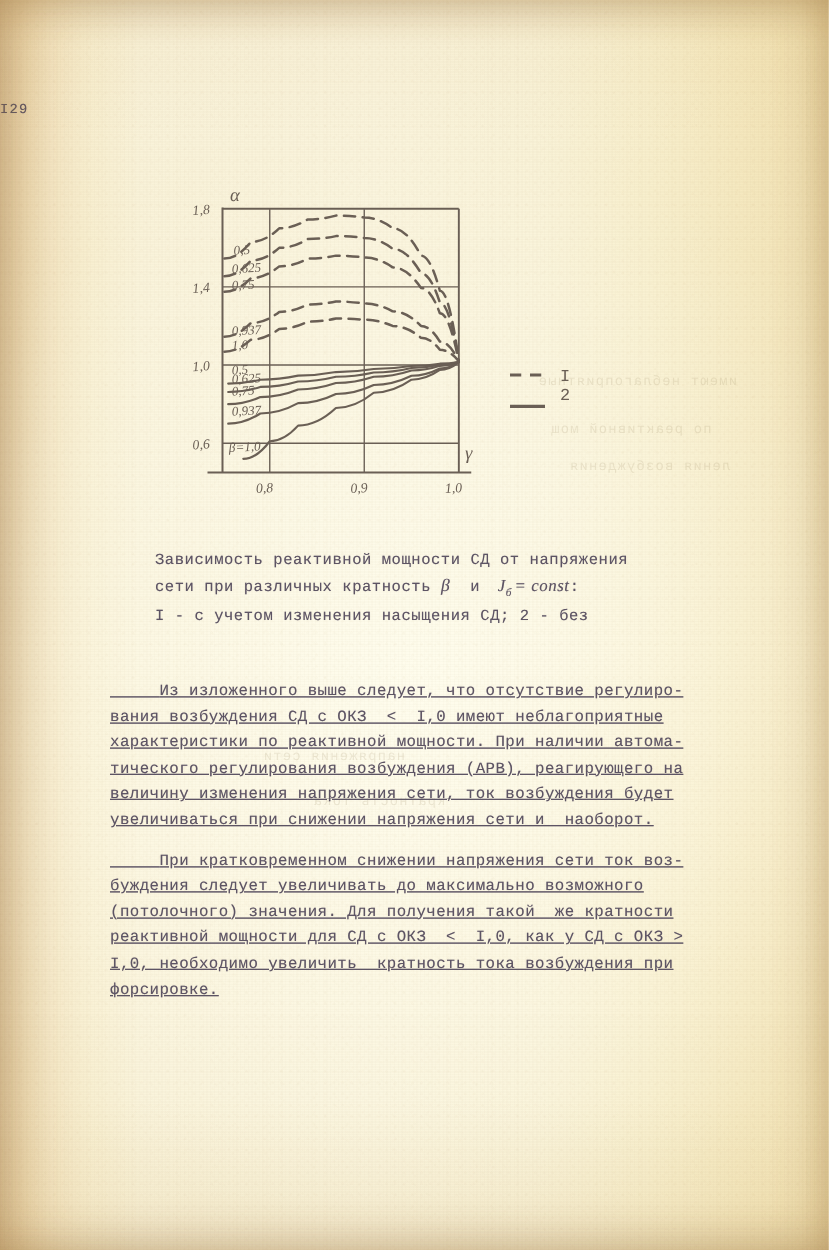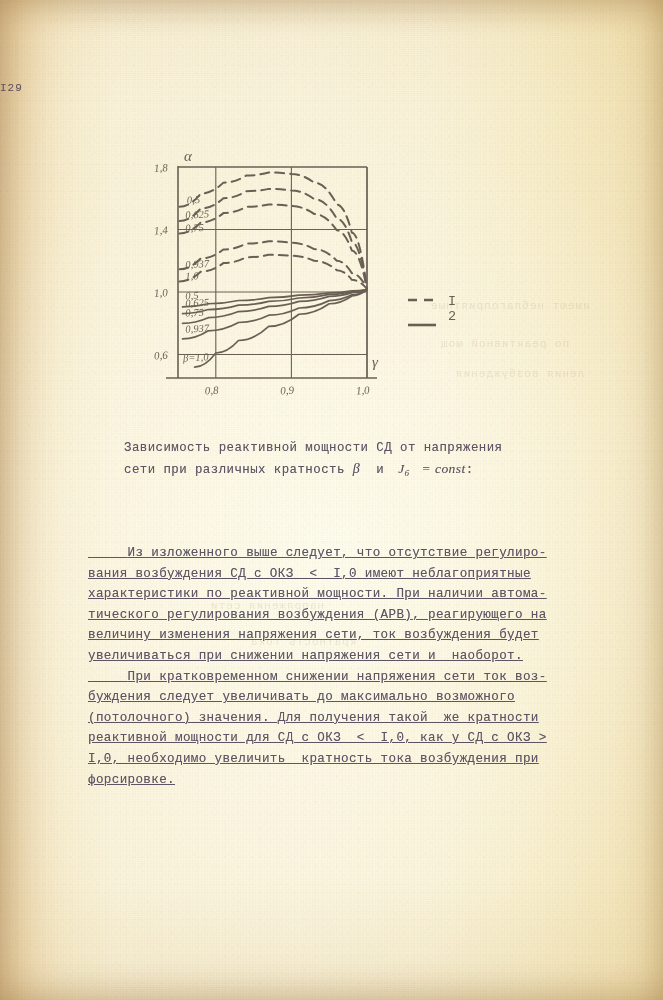--- a/index.html
+++ b/index.html
@@ -82,21 +82,21 @@
   #caption .ctr{text-align:center;display:block;}
   .sym{font-family:"Liberation Serif","DejaVu Serif",serif;font-style:italic;font-size:14px;}
   .symc{font-family:"Liberation Serif",serif;font-style:italic;font-size:13.5px;}
 
   
   #body{position:absolute;left:88px;top:543px;width:494px;text-decoration:underline;}
   #body p{
     margin:0;font-size:12.6px;line-height:20.6px;letter-spacing:.35px;
     text-align:left;white-space:pre-wrap;
   }
-  #body p + p{margin-top:0px;}
+  #body p + p{margin-top:12px;}
 
   
   #edge{
     position:absolute;inset:0;pointer-events:none;
     box-shadow:inset 26px 0 44px -20px rgba(150,112,60,.40),
                inset -24px 0 40px -20px rgba(150,112,60,.32),
                inset 0 18px 34px -18px rgba(150,112,60,.26),
                inset 0 -18px 34px -18px rgba(150,112,60,.26);
   }
 </style>
@@ -158,22 +158,22 @@
       <text x="372" y="367" fill="#6a5f55" font-size="15" font-family="&quot;Liberation Serif&quot;,serif" font-style="italic">γ</text>
       <line x1="408" y1="300" x2="436" y2="300" stroke="#6a5f55" stroke-width="2.4" stroke-dasharray="9,7"></line>
       <line x1="408" y1="325" x2="436" y2="325" stroke="#6a5f55" stroke-width="2.6"></line>
       <text x="448" y="305" fill="#6a5f55" font-size="13.5" font-family="&quot;Liberation Mono&quot;,monospace">I</text>
       <text x="448" y="320" fill="#6a5f55" font-size="13.5" font-family="&quot;Liberation Mono&quot;,monospace">2</text>
     </svg>
 </div>
 
 <div class="ink" id="caption">
   <span>Зависимость реактивной мощности СД от напряжения</span><br>
-  <span>сети при различных кратность</span><span class="sym" style="margin-left:8px">β</span><span style="margin-left:16px">и</span><span class="symc" style="margin-left:14px">J</span><sub class="symc" style="font-size:9px">б</sub><span class="symc" style="margin-left:12px">= const</span><span>:</span><br>
-  <br>
+  <span>сети при различных кратность</span><span class="sym" style="margin-left:8px">β</span><span style="margin-left:16px">и</span><span class="symc" style="margin-left:14px">J</span><sub class="symc" style="font-size:9px">б</sub><span class="symc" style="margin-left:2px">= const</span><span>:</span><br>
+  <span>I - с учетом изменения насыщения СД;  2 - без</span><br>
 </div>
 
 <div class="ink" id="body">
   <p>     Из изложенного выше следует, что отсутствие регулиро-
 вания возбуждения СД с ОКЗ  &lt;  I,0 имеют неблагоприятные
 характеристики по реактивной мощности. При наличии автома-
 тического регулирования возбуждения (АРВ), реагирующего на
 величину изменения напряжения сети, ток возбуждения будет
 увеличиваться при снижении напряжения сети и  наоборот.</p>
   <p>     При кратковременном снижении напряжения сети ток воз-

